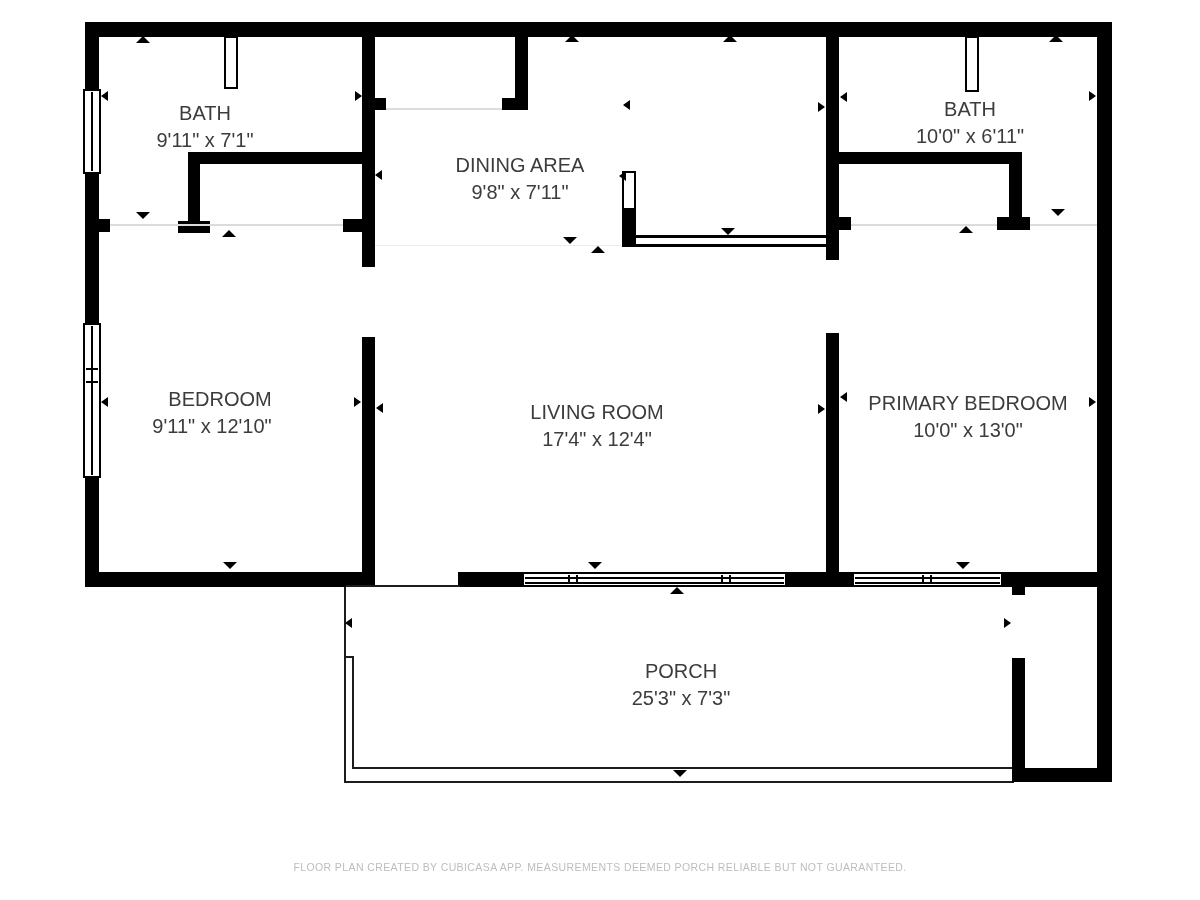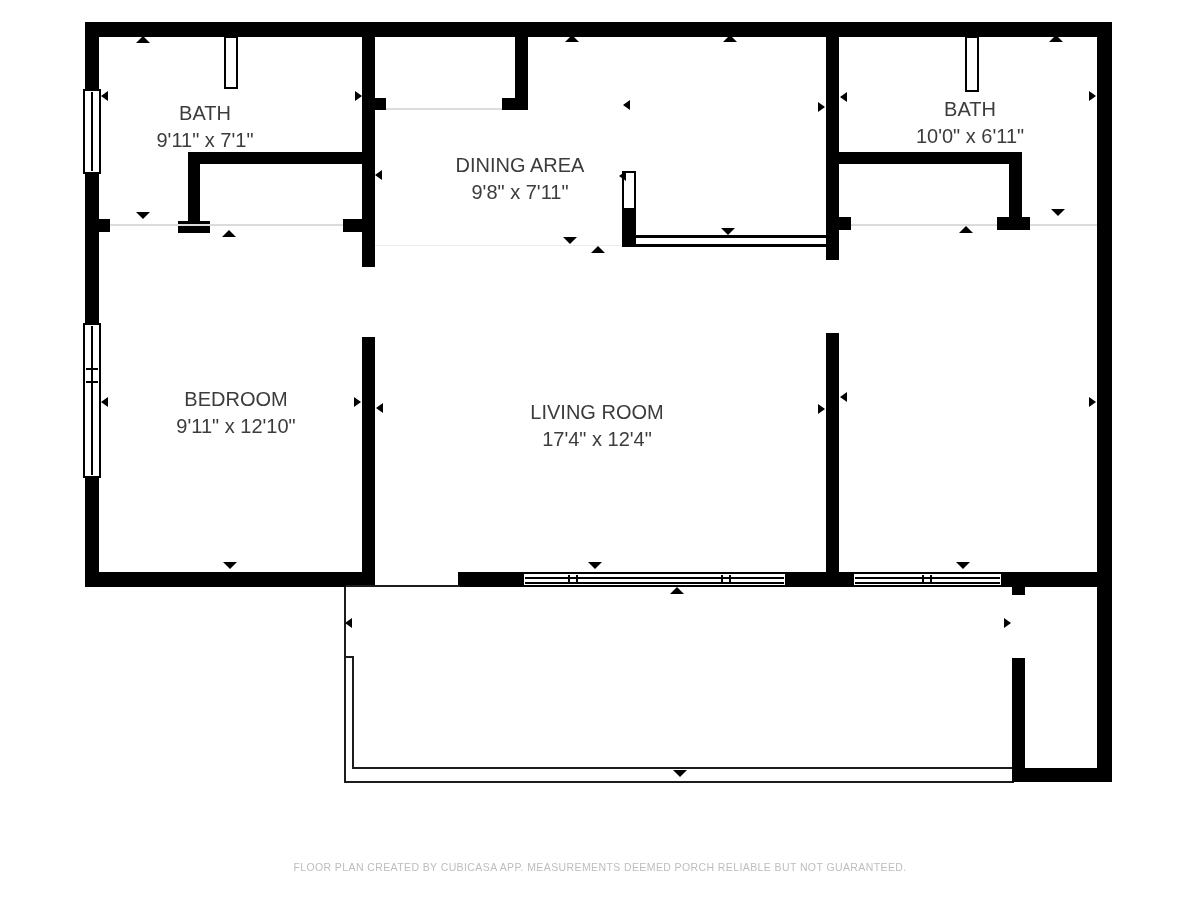--- a/index.html
+++ b/index.html
@@ -141,24 +141,32 @@
     <div>9'11" x 7'1"</div>
   </div>
   <div class="room-label" style="left:520px;top:144px;margin-top:8px;">
     <div>DINING AREA</div>
     <div>9'8" x 7'11"</div>
   </div>
   <div class="room-label" style="left:970px;top:96px;">
     <div>BATH</div>
     <div>10'0" x 6'11"</div>
   </div>
-  <div class="room-label" style="left:236px;top:386px;">
+  <div class="room-label" style="left:212px;top:386px;text-align:right;">
     <div>BEDROOM</div>
     <div>9'11" x 12'10"</div>
   </div>
   <div class="room-label" style="left:597px;top:399px;">
     <div>LIVING ROOM</div>
     <div>17'4" x 12'4"</div>
   </div>
+  <div class="room-label" style="left:968px;top:390px;">
+    <div>PRIMARY BEDROOM</div>
+    <div>10'0" x 13'0"</div>
+  </div>
+  <div class="room-label" style="left:681px;top:658px;">
+    <div>PORCH</div>
+    <div>25'3" x 7'3"</div>
+  </div>
 
   <div class="footer">FLOOR PLAN CREATED BY CUBICASA APP. MEASUREMENTS DEEMED PORCH RELIABLE BUT NOT GUARANTEED.</div>
 
 </div>
 
 </body></html>

